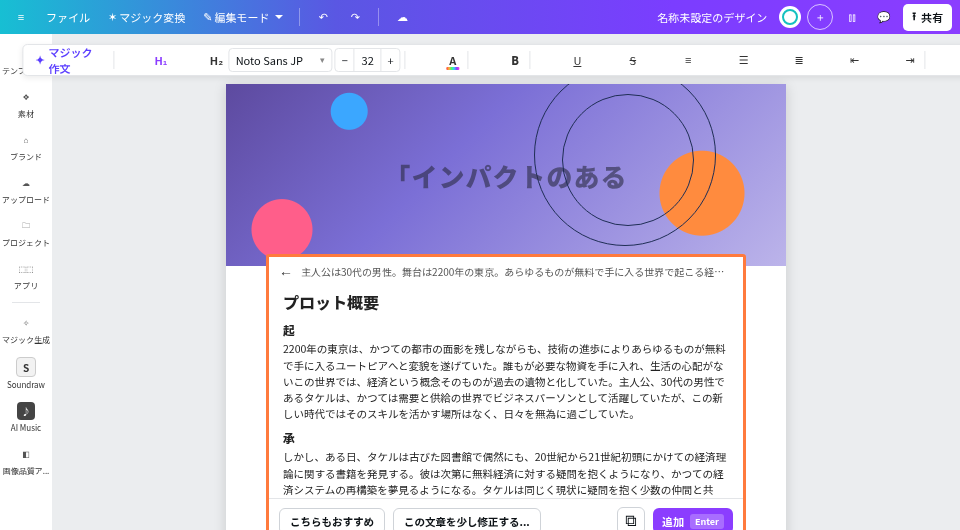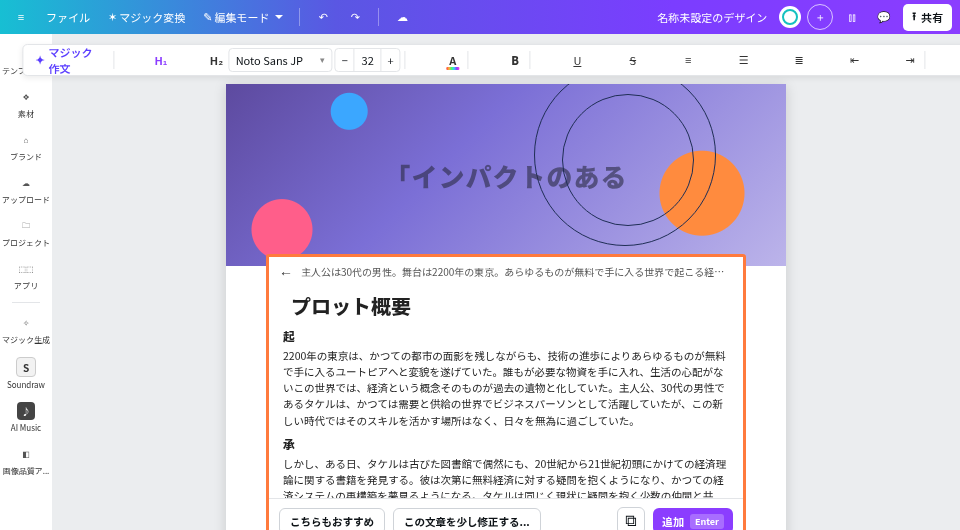--- a/index.html
+++ b/index.html
@@ -112,21 +112,21 @@
     display:flex;align-items:center;gap:8px;padding:6px 10px 4px 10px;font-size:10px;color:#555;border-bottom:1px solid transparent;
   }
   .back-arrow{font-size:14px;cursor:pointer;color:#333;}
   .panel-header .prompt-line{flex:1;white-space:nowrap;overflow:hidden;text-overflow:ellipsis;}
   .panel-body{
     flex:1;overflow:auto;padding:2px 14px 6px 14px;font-size:10.5px;line-height:1.55;color:#222;
     scrollbar-width:thin;
   }
   .panel-body::-webkit-scrollbar{width:8px;}
   .panel-body::-webkit-scrollbar-thumb{background:#c9cdd2;border-radius:4px;}
-  .panel-body h3{font-size:20px;margin:4px 8px 4px;font-weight:800;}
+  .panel-body h3{font-size:16px;margin:4px 0 4px;font-weight:800;}
   .panel-body h4{font-size:12px;margin:6px 0 2px;font-weight:800;}
   .panel-footer{
     display:flex;align-items:center;gap:8px;padding:8px 10px;border-top:1px solid var(--border);
   }
   .pill-btn{
     border:1px solid #cfd3d8;border-radius:6px;background:#fff;padding:5px 10px;font-size:10.5px;font-weight:700;cursor:pointer;
   }
   .footer-spacer{flex:1;}
   .ico-square{
     width:26px;height:26px;border:1px solid #cfd3d8;border-radius:6px;display:flex;align-items:center;justify-content:center;cursor:pointer;

